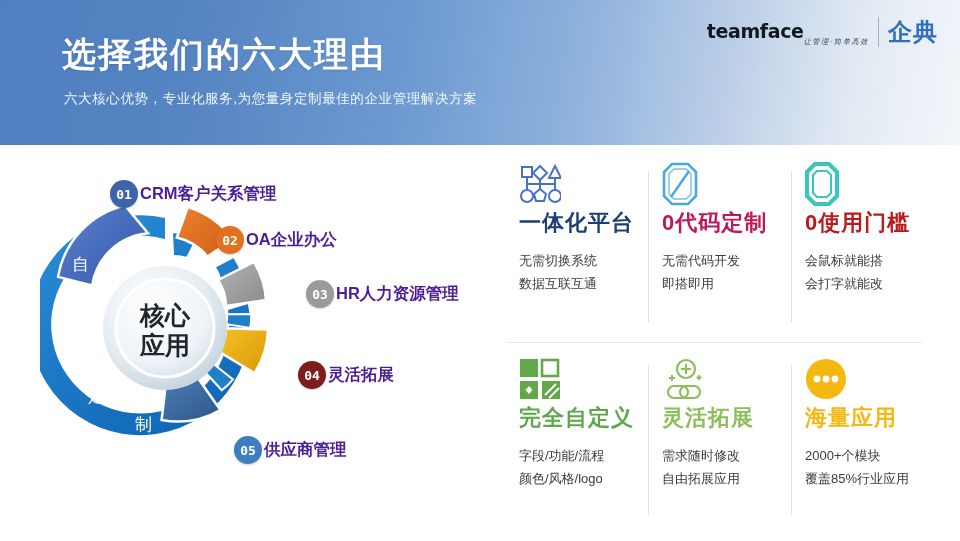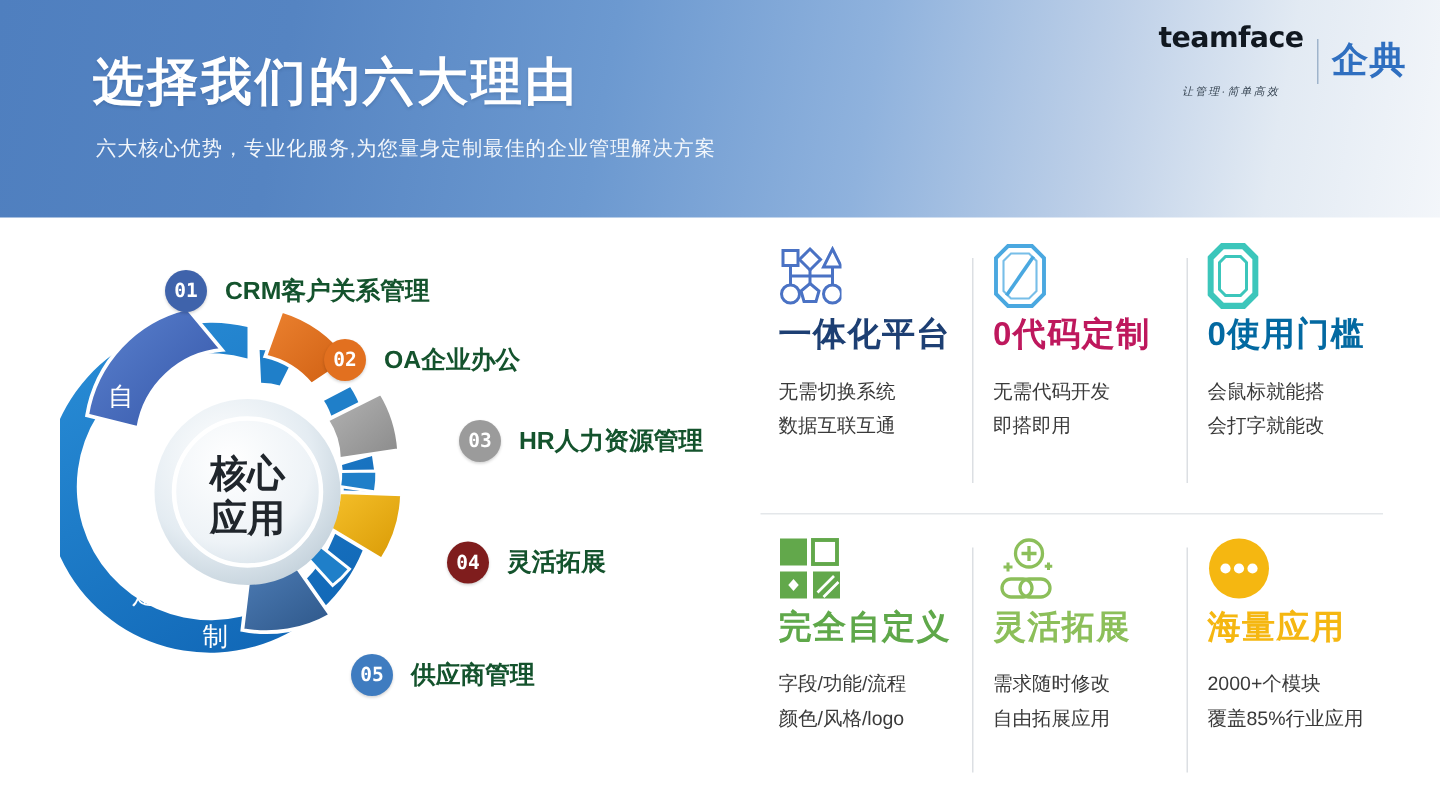--- a/index.html
+++ b/index.html
@@ -39,21 +39,21 @@
     position: absolute; left: 64px; top: 90px;
     font-size: 13.5px; color: #f2f6fb;
     letter-spacing: 0.6px;
   }
 
   
   .logo {
     position: absolute; right: 22px; top: 16px;
     display: flex; align-items: center;
   }
-  .logo-left { display: flex; flex-direction: column; align-items: center; padding-right: 9px; }
+  .logo-left { display: flex; flex-direction: row; align-items: center; padding-right: 9px; }
   .logo-word {
     font-size: 19px; font-weight: bold; color: #111820;
     letter-spacing: -0.4px; line-height: 1;
     font-family: "DejaVu Sans", sans-serif;
   }
   .logo-tag {
     font-size: 7.2px; color: #33414f; letter-spacing: 1.6px;
     margin-top: 21px; white-space: nowrap; font-style: italic;
   }
   .logo-div { width: 1px; height: 30px; background: #9fb4cb; }
@@ -76,22 +76,22 @@
   }
   .legend-badge {
     width: 28px; height: 28px; border-radius: 50%;
     color: #ffffff; font-size: 13px; font-weight: bold;
     display: flex; align-items: center; justify-content: center;
     font-family: "DejaVu Sans Mono", monospace;
     box-shadow: 0 1px 2px rgba(0,0,0,0.18);
     flex: 0 0 auto;
   }
   .legend-label {
-    font-size: 16.5px; font-weight: bold; color: #14532d;
-    margin-left: 12px; white-space: nowrap; text-align: right;
+    font-size: 16.5px; font-weight: bold; color: #4c1d95;
+    margin-left: 2px; white-space: nowrap; text-align: right;
   }
 
   
   .features {
     position: absolute; left: 505px; top: 160px;
     width: 430px; height: 350px;
   }
   .feat-row { position: absolute; left: 0; width: 430px; height: 160px; display: flex; }
   .feat-row.top { top: 0; }
   .feat-row.bottom { top: 195px; }
@@ -275,21 +275,21 @@
         </div>
       </div>
 
       <div class="feat-cell">
         <div class="feat-icon">
           <svg width="34" height="44" viewBox="0 0 34 44">
             <path d="M10 2 L24 2 L32 10 L32 34 L24 42 L10 42 L2 34 L2 10 Z" fill="none" stroke="#3cc6bb" stroke-width="4.2"></path>
             <path d="M12 9 L22 9 L26 13 L26 31 L22 35 L12 35 L8 31 L8 13 Z" fill="none" stroke="#3cc6bb" stroke-width="2"></path>
           </svg>
         </div>
-        <div class="feat-title" style="color:#0369a1">0使用门槛</div>
+        <div class="feat-title" style="color:#b91c1c">0使用门槛</div>
         <div class="feat-lines">
           <div class="feat-line">会鼠标就能搭</div>
           <div class="feat-line">会打字就能改</div>
         </div>
       </div>
     </div>
 
     <div class="feat-row bottom">
 
       <div class="feat-cell">

